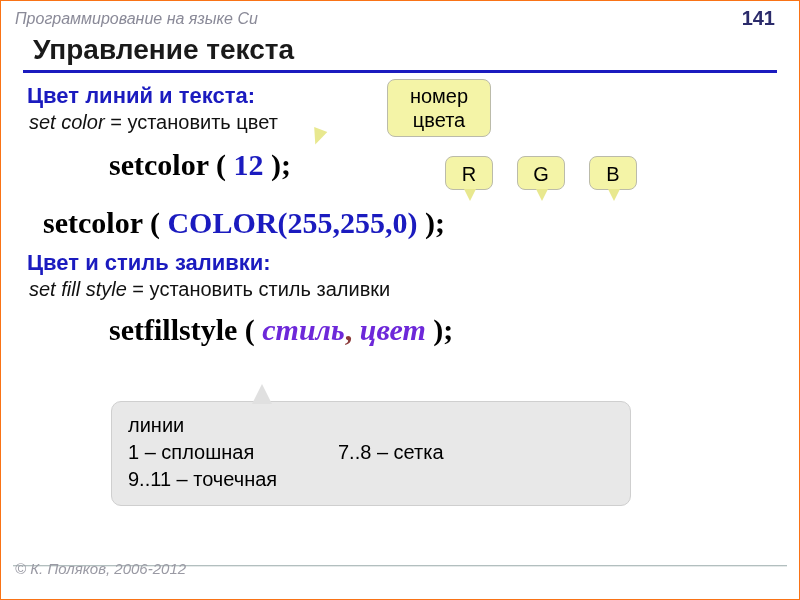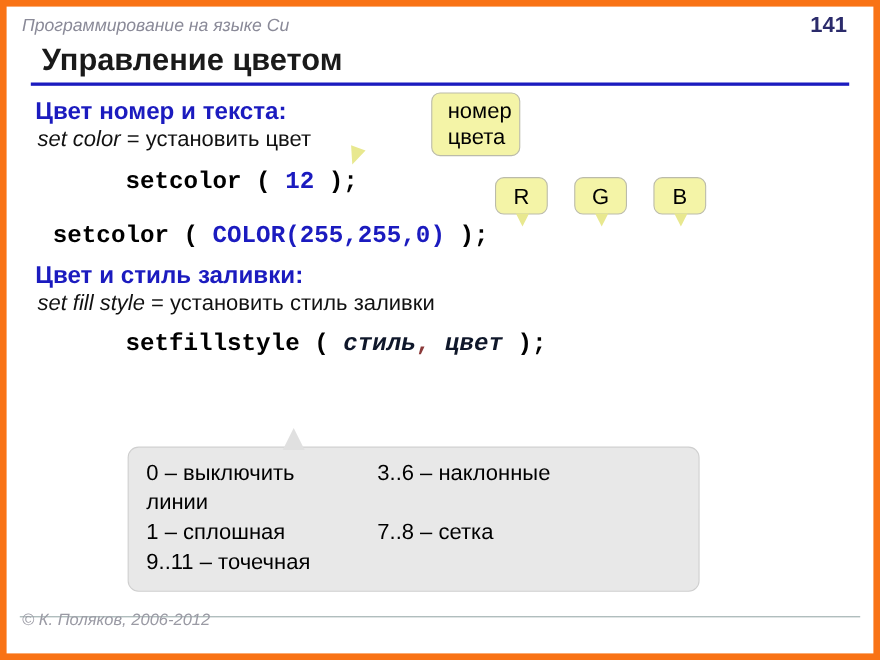--- a/index.html
+++ b/index.html
@@ -8,21 +8,21 @@
     width: 800px;
     height: 600px;
     background: #f5f5fa;
     font-family: Arial, sans-serif;
     position: relative;
   }
   .slide {
     width: 800px;
     height: 600px;
     background: #ffffff;
-    border: 6px solid #f97316;
+    border: 1px solid #f97316;
     position: relative;
     overflow: hidden;
   }
   .header {
     display: flex;
     justify-content: space-between;
     align-items: center;
     padding: 6px 24px 0 14px;
     color: #8a8a98;
     font-size: 16px;
@@ -47,44 +47,44 @@
     font-size: 22px;
     margin: 4px 0 2px 2px;
   }
   .explain {
     font-size: 20px;
     margin-left: 4px;
     color: #111;
   }
   .explain .ital { font-style: italic; }
   .code {
-    font-family: Liberation Mono, monospace;
+    font-family: Liberation Serif, serif;
     font-weight: bold;
-    font-size: 22px;
+    font-size: 30px;
     color: #000;
     white-space: pre;
   }
   .code .blue-arg { color: #1b1bbf; }
-  .code .blue-ital { color: #0f172a; font-style: italic; }
+  .code .blue-ital { color: #6d28d9; font-style: italic; }
   .code .comma { color: #8b3a3a; }
   .code-line1 { margin: 14px 0 0 84px; }
   .code-line2 { margin: 24px 0 10px 18px; }
   .code-line3 { margin: 12px 0 0 84px; }
 
   .callout {
     position: absolute;
     background: #f4f4a7;
     border: 1px solid #bba;
     border-radius: 8px;
     padding: 4px 14px;
     font-size: 20px;
     text-align: center;
     line-height: 1.2;
   }
-  .callout-num { top: 78px; left: 386px; width: 81px; }
+  .callout-num { top: 78px; left: 386px; width: 104px; }
   .pointer {
     position: absolute;
     width: 0; height: 0;
     border-left: 7px solid transparent;
     border-right: 7px solid transparent;
     border-top: 16px solid #e8e88f;
   }
   .pointer-num { top: 128px; left: 310px; transform: rotate(20deg); }
 
   .rgb-wrap {
@@ -152,26 +152,26 @@
 </head>
 <body>
 
 <div class="slide">
 
   <div class="header">
     <span class="header-title">Программирование на языке Си</span>
     <span class="page-num">141</span>
   </div>
 
-  <div class="title">Управление цветом</div>
+  <div class="title">Управление текста</div>
   <div class="title-under"></div>
 
   <div class="content">
 
-    <div class="section-label">Цвет номер и текста:</div>
+    <div class="section-label">Цвет линий и текста:</div>
     <div class="explain">
       <span class="ital">set color</span><span> = установить цвет</span>
     </div>
 
     <div class="code code-line1"><span>setcolor ( </span><span class="blue-arg">12</span><span> );</span></div>
 
     <div class="code code-line2"><span>setcolor ( </span><span class="blue-arg">COLOR(255,255,0)</span><span> );</span></div>
 
     <div class="section-label">Цвет и стиль заливки:</div>
     <div class="explain">
@@ -188,24 +188,20 @@
   </div>
   <div class="pointer pointer-num"></div>
 
   <div class="rgb-wrap">
     <div class="rgb">R</div>
     <div class="rgb">G</div>
     <div class="rgb">B</div>
   </div>
 
   <div class="gray-box">
-    <div class="row">
-      <span class="col1">0 – выключить</span>
-      <span>3..6 – наклонные</span>
-    </div>
     <div>линии</div>
     <div class="row">
       <span class="col1">1 – сплошная</span>
       <span>7..8 – сетка</span>
     </div>
     <div> 9..11 – точечная</div>
   </div>
 
   <div class="footer-rule"></div>
   <div class="footer">© К. Поляков, 2006-2012</div>

